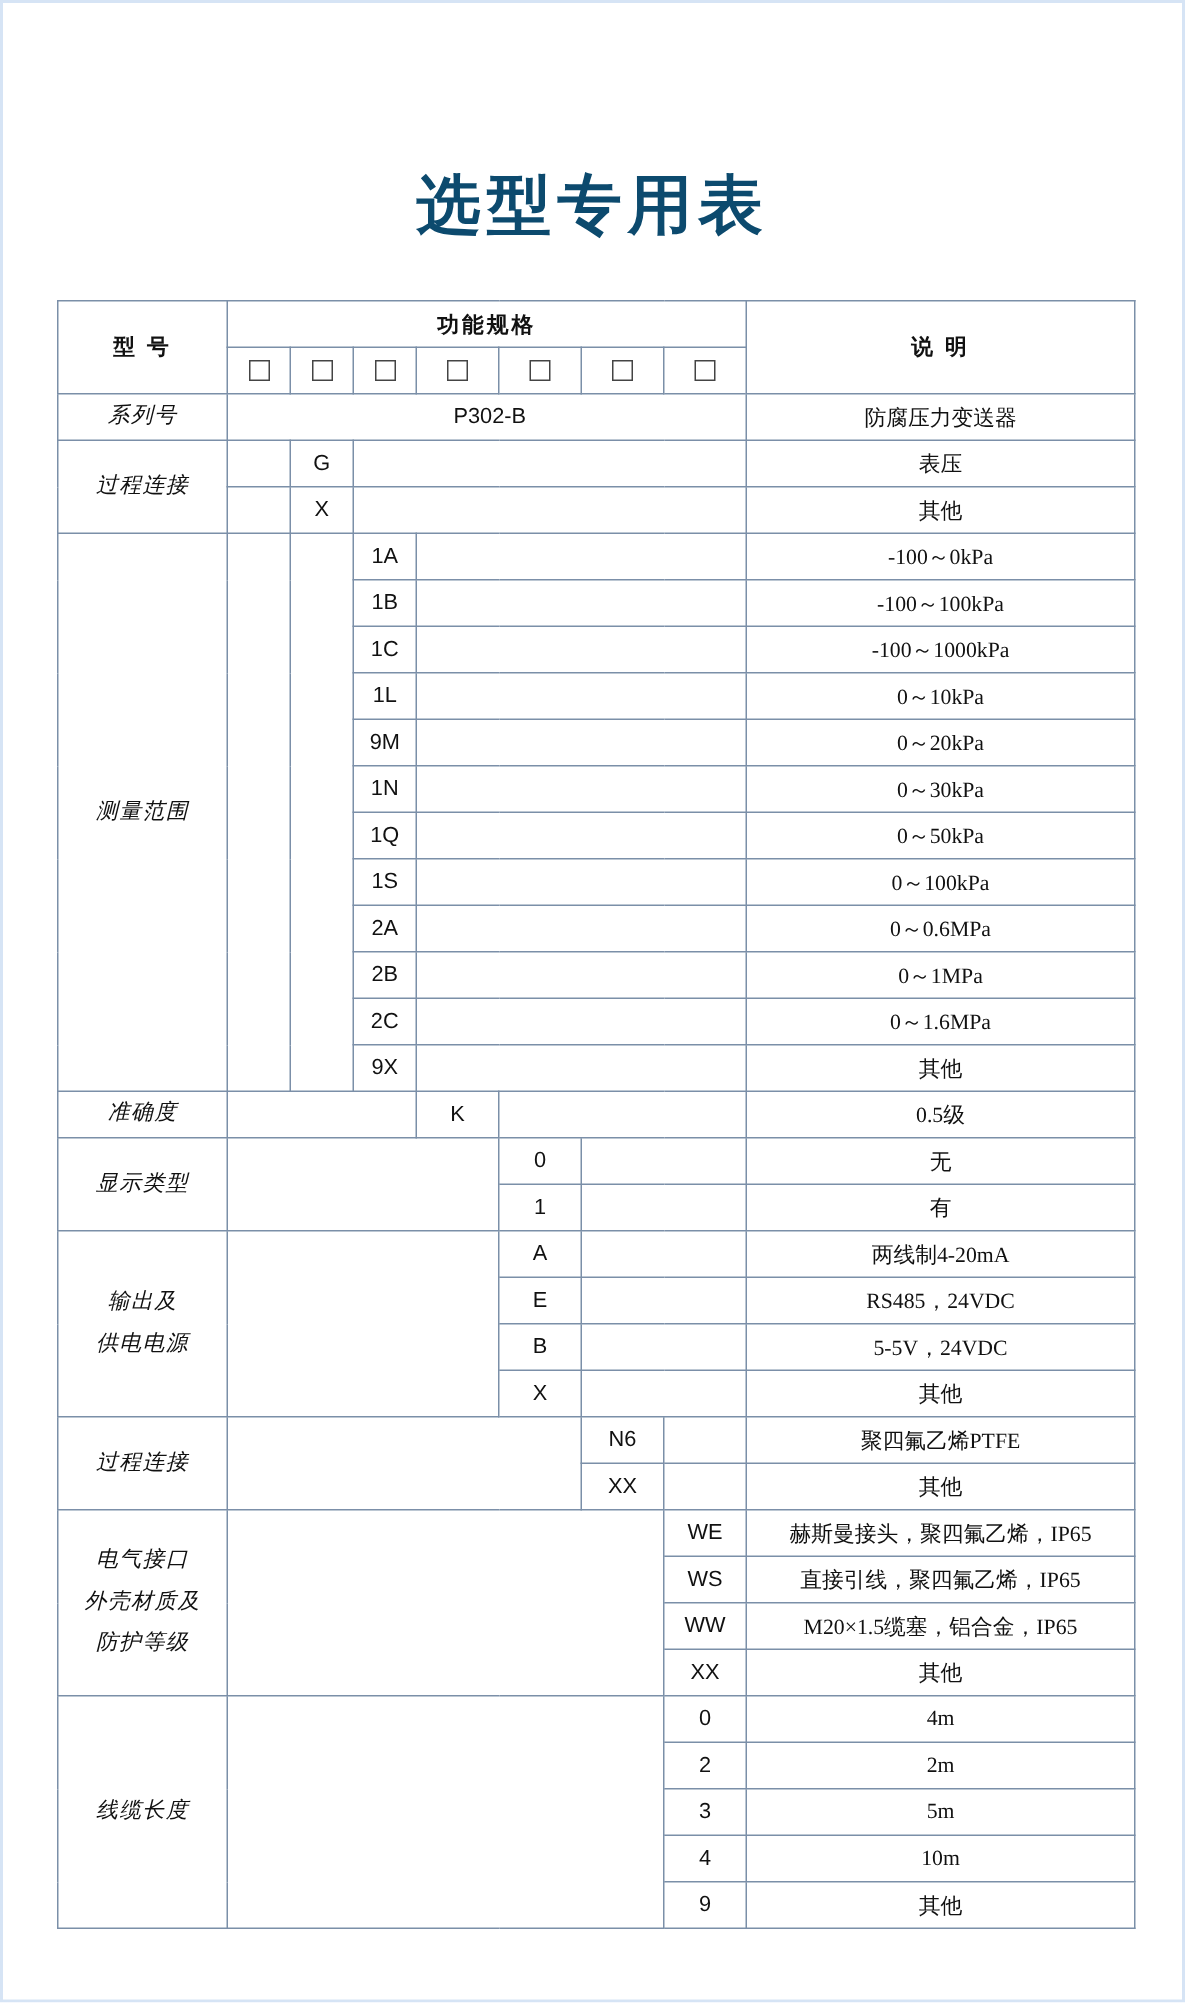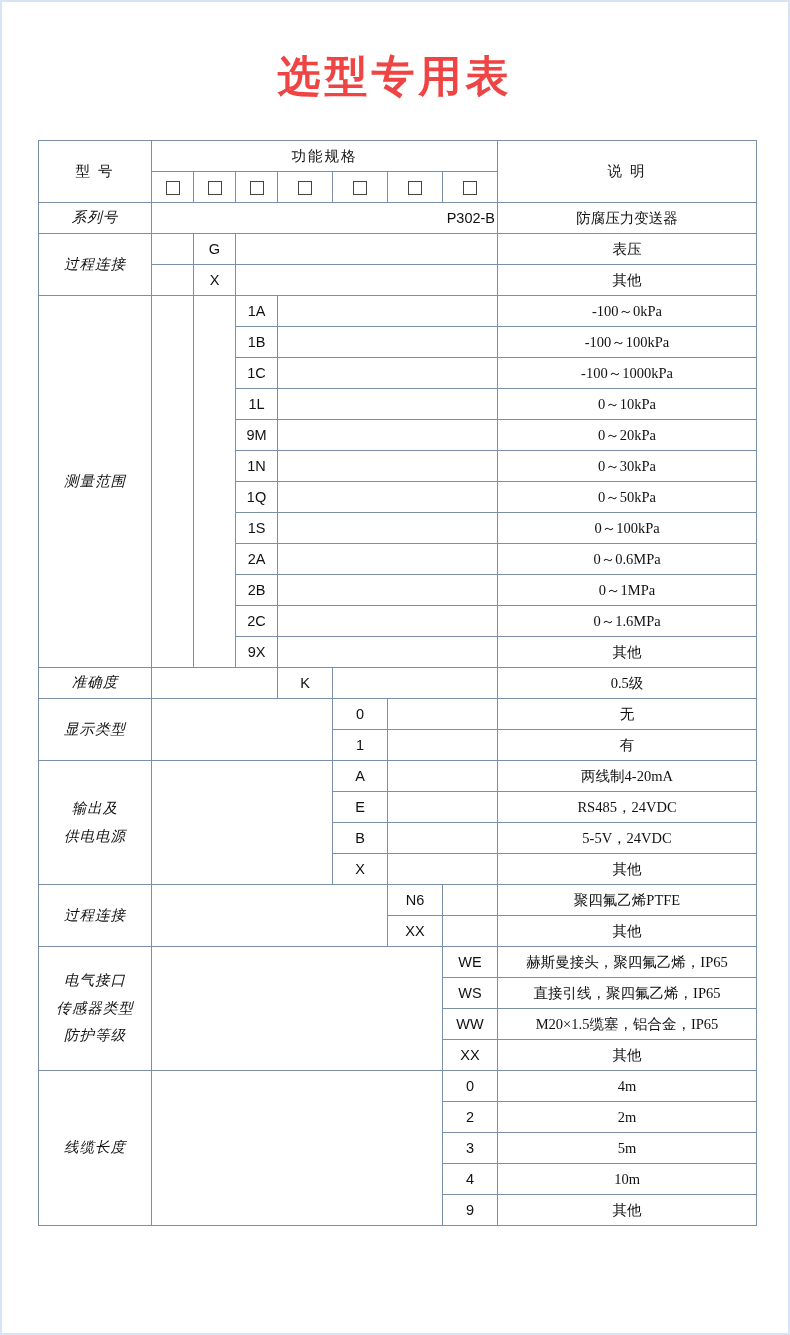--- a/index.html
+++ b/index.html
@@ -23,22 +23,22 @@
     box-sizing: border-box;
     border: 2px solid #d6e4f5;
     background: #ffffff;
     padding: 0;
   }
   .title {
     text-align: center;
     font-size: 43px;
     font-weight: bold;
     letter-spacing: 4px;
-    color: #ef4444;
-    margin-top: 46px;
+    color: #0c4a6e;
+    margin-top: 106px;
     margin-bottom: 34px;
     font-family: "DejaVu Sans", "Liberation Sans", sans-serif;
   }
   .table-wrap {
     margin: 0 36px;
   }
   table.spec {
     border-collapse: collapse;
     width: 718px;
     table-layout: fixed;
@@ -49,21 +49,21 @@
     text-align: center;
     vertical-align: middle;
     height: 30px;
     padding: 0 2px;
     background: #ffffff;
     color: #111;
   }
   td.hdr {
     background: #7d9dc7;
     color: #ffffff;
-    font-weight: normal;
+    font-weight: bold;
     font-size: 16px;
     letter-spacing: 2px;
   }
   td.rowlabel {
     background: #7d9dc7;
     color: #ffffff;
     font-size: 14.5px;
     letter-spacing: 1px;
     line-height: 1.9;
     font-style: italic;
@@ -125,21 +125,21 @@
           <td class="hdr boxcell"><span class="chk"></span></td>
           <td class="hdr boxcell"><span class="chk"></span></td>
           <td class="hdr boxcell"><span class="chk"></span></td>
           <td class="hdr boxcell"><span class="chk"></span></td>
           <td class="hdr boxcell"><span class="chk"></span></td>
           <td class="hdr boxcell"><span class="chk"></span></td>
         </tr>
 
         <tr>
           <td class="rowlabel">系列号</td>
-          <td class="code" colspan="7" style="text-align:right; padding-left:6px;">P302-B</td>
+          <td class="code" colspan="7" style="text-align:center; padding-left:6px;">P302-B</td>
           <td class="desc">防腐压力变送器</td>
         </tr>
 
         <tr>
           <td class="rowlabel" rowspan="2">过程连接</td>
           <td></td>
           <td class="code">G</td>
           <td colspan="5"></td>
           <td class="desc">表压</td>
         </tr>
@@ -270,21 +270,21 @@
         </tr>
         <tr>
           <td class="code">XX</td>
           <td></td>
           <td class="desc">其他</td>
         </tr>
 
         <tr>
           <td class="rowlabel multiline" rowspan="4">
             <span>电气接口</span><br>
-            <span>传感器类型</span><br>
+            <span>外壳材质及</span><br>
             <span>防护等级</span>
           </td>
           <td colspan="6" rowspan="4"></td>
           <td class="code">WE</td>
           <td class="desc">赫斯曼接头，聚四氟乙烯，IP65</td>
         </tr>
         <tr>
           <td class="code">WS</td>
           <td class="desc">直接引线，聚四氟乙烯，IP65</td>
         </tr>

